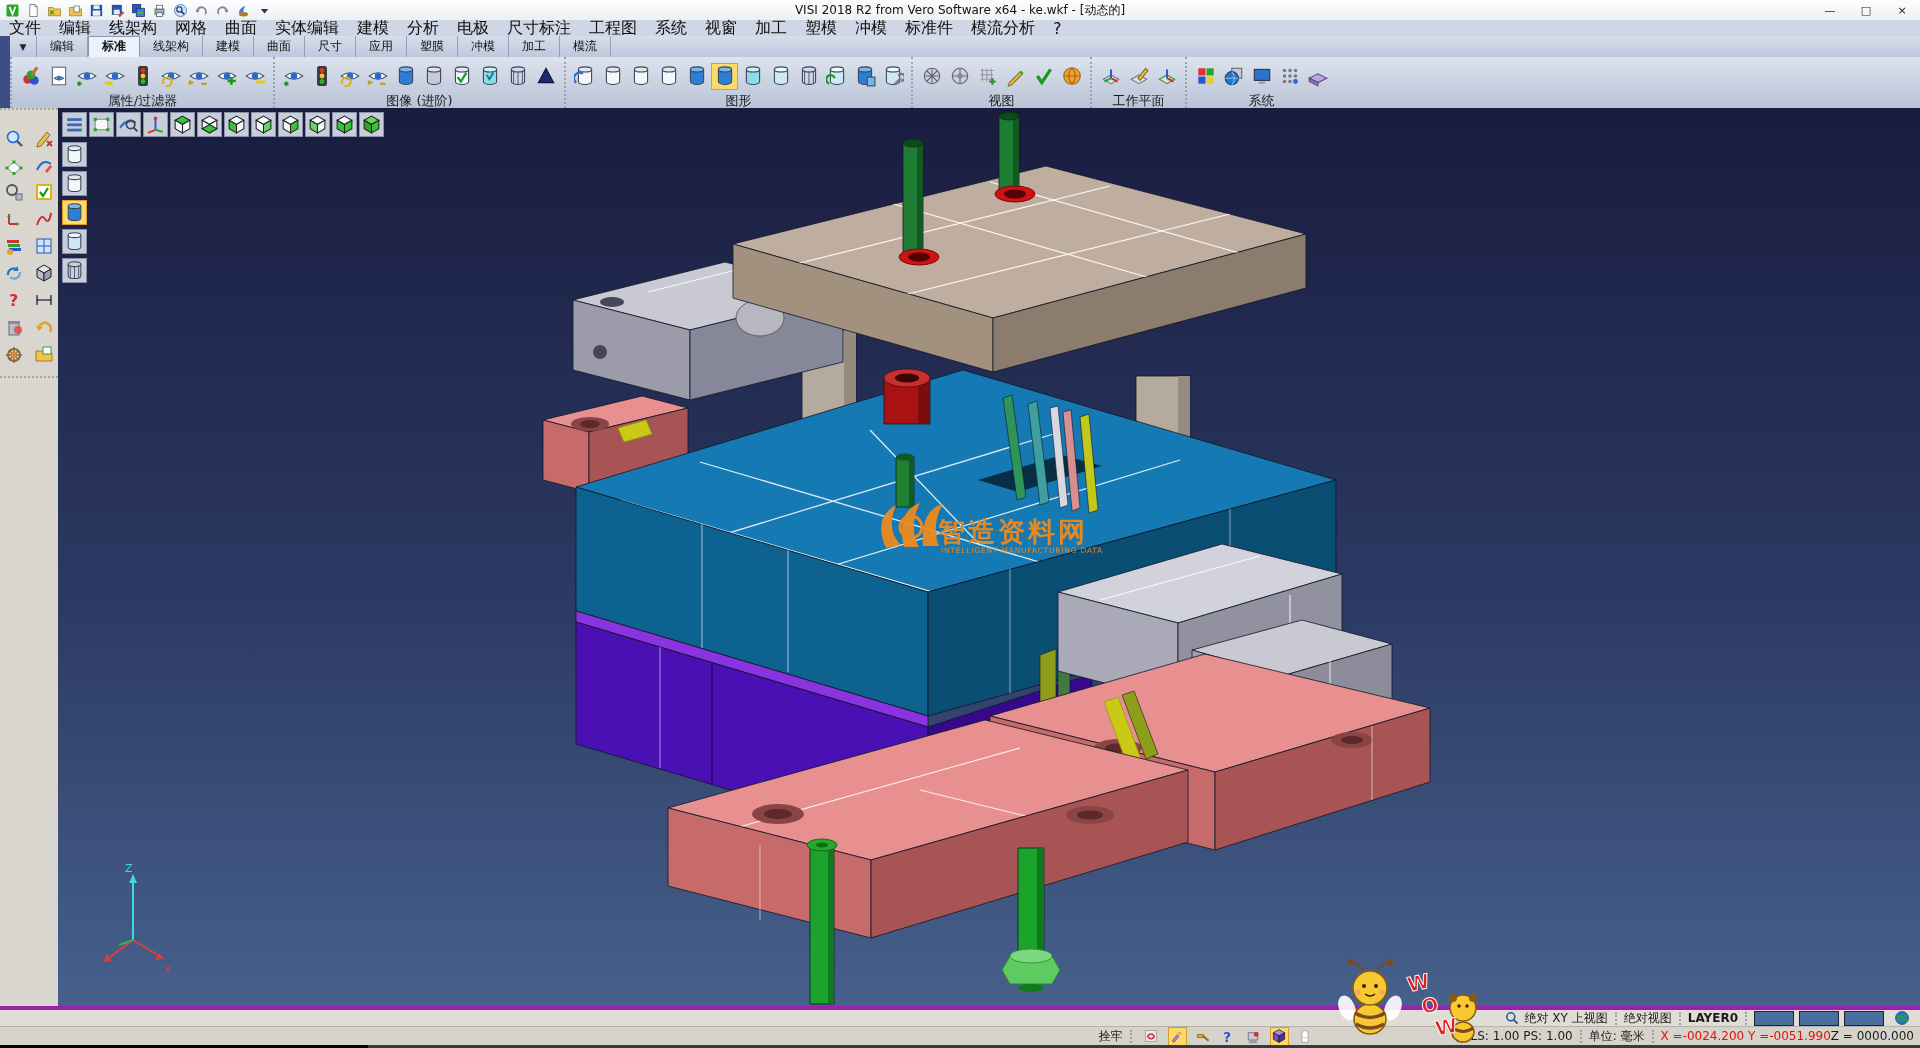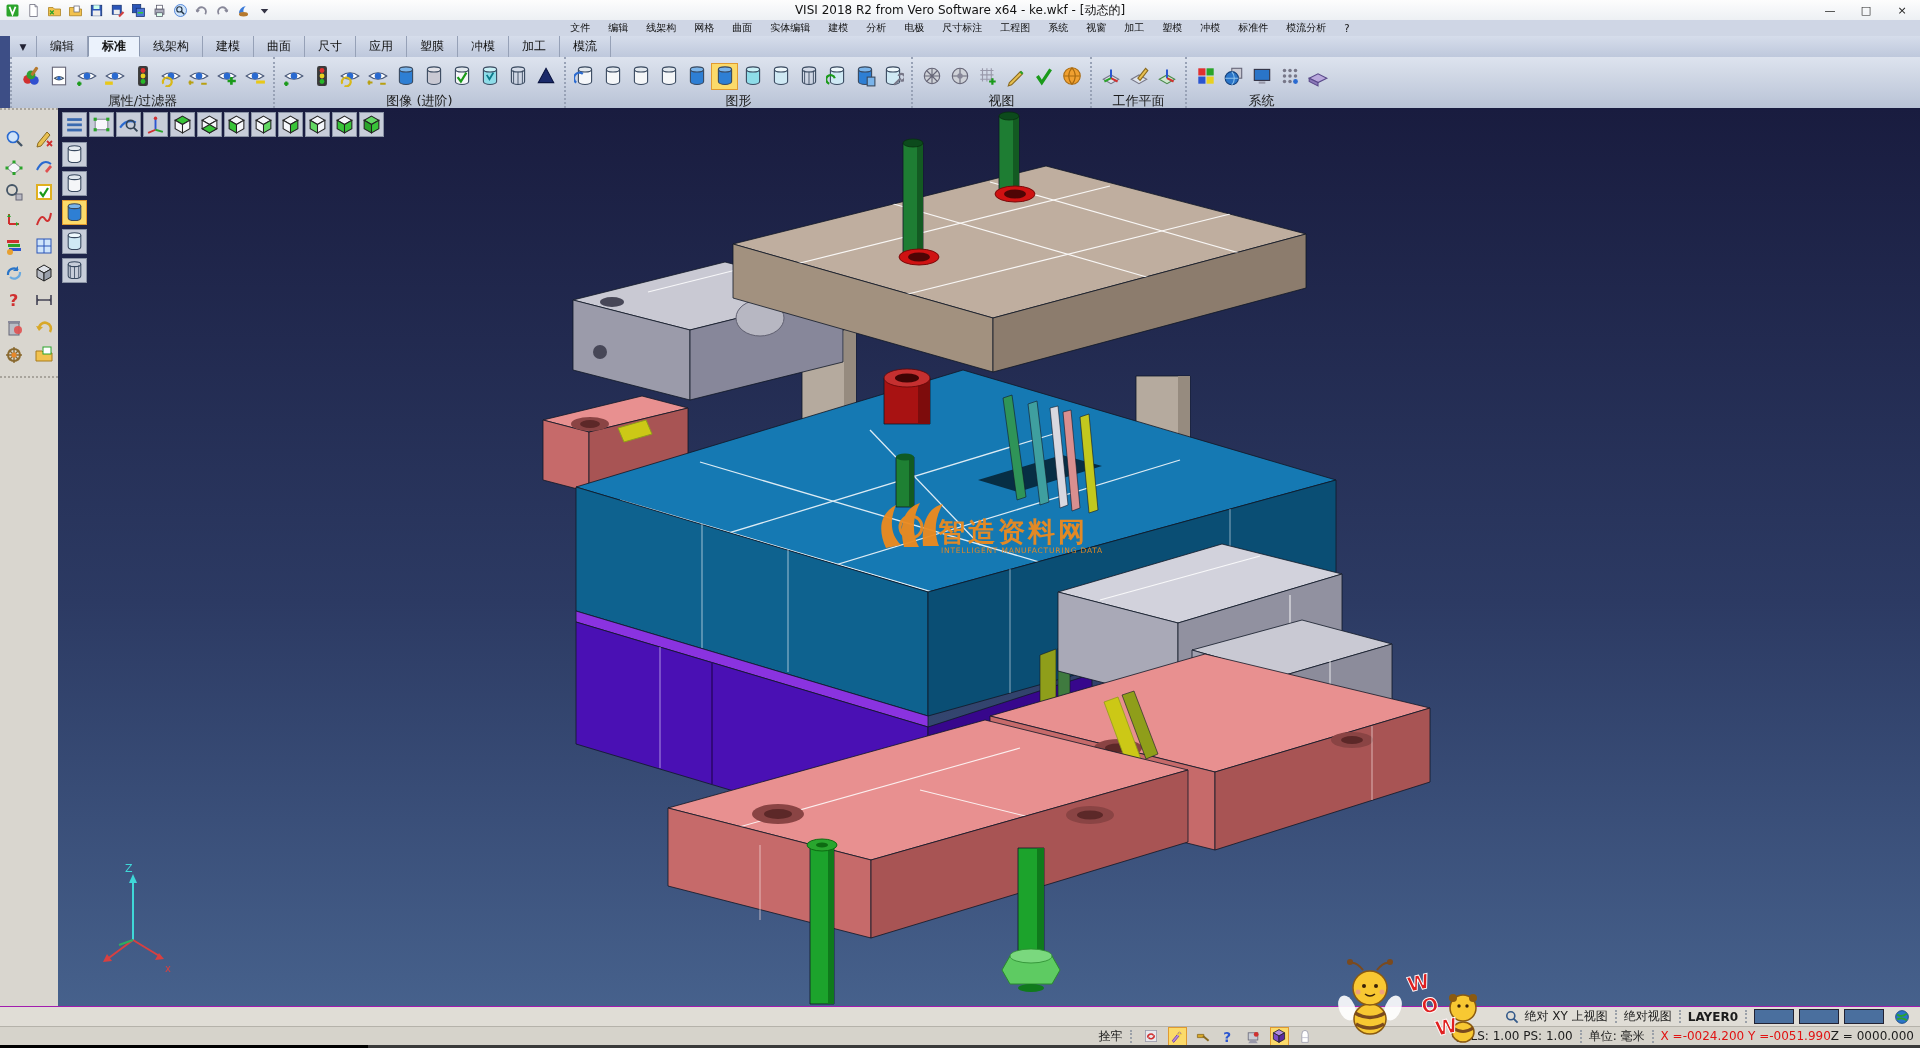--- a/index.html
+++ b/index.html
@@ -5,21 +5,21 @@
   html,body{margin:0;padding:0;width:1920px;height:1048px;overflow:hidden;
     font-family:"DejaVu Sans","Liberation Sans",sans-serif;background:#d8d5ce;position:relative;}
   .titlebar{position:absolute;top:0;left:0;right:0;height:20px;background:linear-gradient(#fdfdfd,#edf0f4);
     border-bottom:1px solid #c8ccd4;display:flex;align-items:center;}
   .qa{display:flex;align-items:center;gap:2px;padding-left:3px;z-index:2;}
   .qa .tbtn{width:19px;height:17px;}
   .qa .tbtn svg{width:15px;height:15px;}
   .title-text{position:absolute;left:0;right:0;text-align:center;font-size:12px;color:#111;}
   .winbtns{margin-left:auto;display:flex;z-index:2;}
   .winbtn{width:36px;height:19px;display:flex;align-items:center;justify-content:center;font-size:11px;color:#222;}
-  .menubar{position:absolute;top:20px;left:0;right:0;height:16px;background:#cfd6e5;display:flex;align-items:center;font-size:10px;justify-content:center;}
+  .menubar{position:absolute;top:20px;left:0;right:0;height:16px;background:#cfd6e5;display:flex;align-items:center;font-size:16px;}
   .menu-item{padding:0 9px;color:#101010;white-space:nowrap;}
   .tabrow{position:absolute;top:36px;left:10px;right:0;height:21px;background:linear-gradient(#d6ddeb,#bec8dc);
     display:flex;align-items:stretch;border-bottom:1px solid #96a1b7;}
   .navy{position:absolute;top:36px;left:0;width:10px;height:72px;background:#3d4e86;}
   .caret-btn{width:26px;display:flex;align-items:center;justify-content:center;font-size:9px;color:#223;border-right:1px solid #96a1b7;}
   .tab{padding:0 13px;font-size:12px;color:#111;border-right:1px solid #96a1b7;display:flex;align-items:center;white-space:nowrap;}
   .tab.active{background:#ebf2fc;border:1px solid #8b98b0;border-bottom:1px solid #ebf2fc;font-weight:bold;}
   .toolbar{position:absolute;top:57px;left:10px;right:0;height:51px;background:linear-gradient(#dde3ee,#b9c3d6);display:flex;}
   .tgroup{display:flex;flex-direction:column;border-left:2px dotted #98a2b6;padding:0 5px;}
   .tg-icons{height:38px;display:flex;align-items:center;gap:1px;}
@@ -32,21 +32,21 @@
   .sb-grid .tbtn{width:24px;height:24px;}
   .sb-grid .tbtn svg{width:20px;height:20px;}
   .sb-divider{margin-top:10px;border-top:2px dotted #a8a49c;}
   .viewport{position:absolute;top:108px;left:58px;right:0;bottom:42px;background:#c4b5fd;}
   svg.vp{width:100%;height:100%;display:block;}
   .vp-toolbar{position:absolute;top:4px;left:4px;display:flex;gap:2px;}
   .vbtn{width:25px;height:25px;background:#c7cdd9;border:1px solid #8a93a5;display:flex;align-items:center;justify-content:center;box-sizing:border-box;}
   .vbtn svg{width:21px;height:21px;}
   .vbtn.sel{background:#fbda6a;border-color:#e09a30;}
   .vp-layers{position:absolute;top:34px;left:4px;display:flex;flex-direction:column;gap:4px;}
-  .status1{position:absolute;left:0;right:0;bottom:22px;height:20px;background:#e0ddd6;border-top:1px solid #a21caf;
+  .status1{position:absolute;left:0;right:0;bottom:22px;height:20px;background:#e0ddd6;border-top:4px solid #a21caf;
     display:flex;align-items:center;font-size:12px;color:#1c1c1c;padding-right:6px;box-sizing:border-box;}
   .status2{position:absolute;left:0;right:0;bottom:3px;height:19px;background:#d6d3cb;border-top:1px solid #b5b2aa;
     display:flex;align-items:center;font-size:12px;color:#1c1c1c;padding-right:6px;box-sizing:border-box;}
   .bstrip{position:absolute;left:0;right:0;bottom:0;height:3px;background:#000;}
   .bstrip i{position:absolute;left:368px;right:0;top:0;bottom:0;background:#3a3a3a;}
   .vsep{width:0;height:13px;border-left:2px dotted #9aa0a8;margin:0 7px;}
   .swatch{width:38px;height:13px;background:#4a6f9e;border:1px solid #223;margin-right:5px;}
   .sbicon{width:17px;height:17px;margin:0 4px;display:flex;align-items:center;justify-content:center;}
   .sbicon svg{width:16px;height:16px;}
   .sbicon.hl{background:#fbda6a;border:1px solid #e09a30;}

